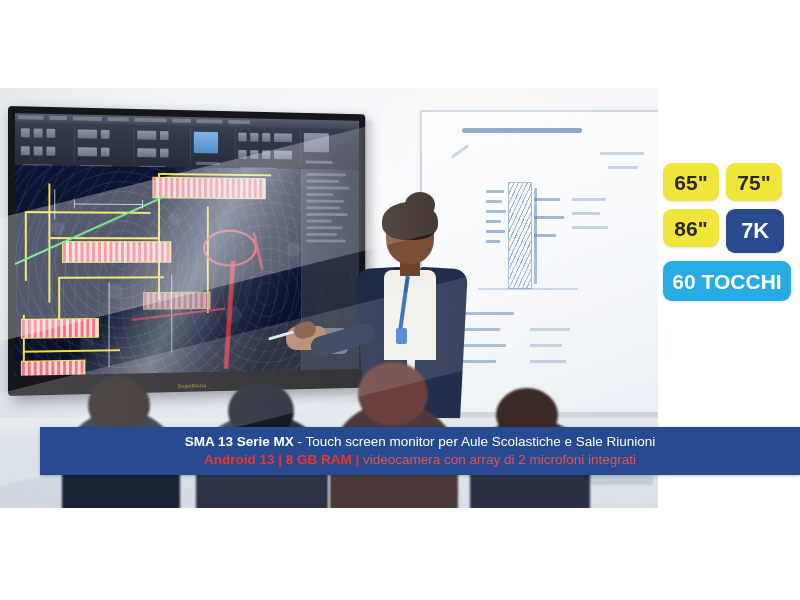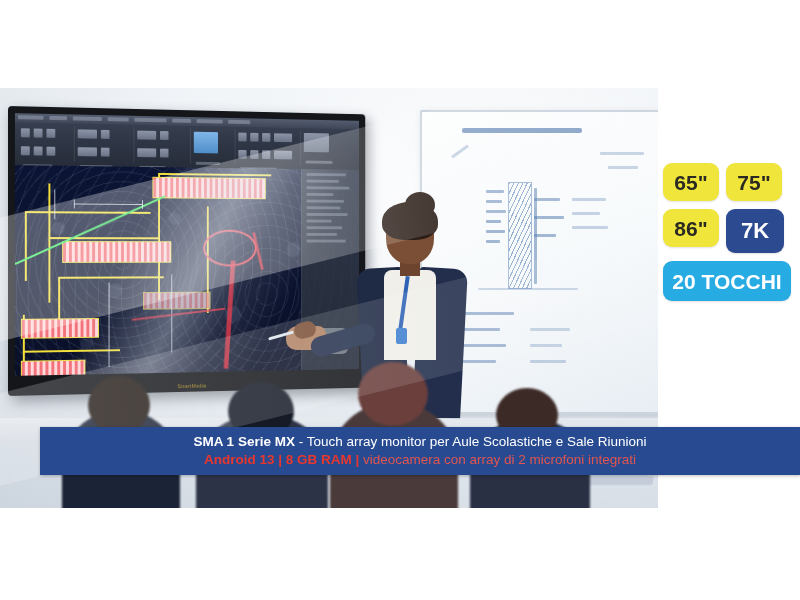--- a/index.html
+++ b/index.html
@@ -381,26 +381,26 @@
   <div class="badges">
     <div class="brow">
       <div class="badge size">65"</div>
       <div class="badge size">75"</div>
     </div>
     <div class="brow">
       <div class="badge size">86"</div>
       <div class="badge k4">7K</div>
     </div>
     <div class="brow">
-      <div class="badge touch">20 TOCCHI</div>
+      <div class="badge touch">60 TOCCHI</div>
     </div>
   </div>
 
   <div class="banner">
     <div class="l1">
-      <b>SMA 1 Serie MX</b><span> - Touch array monitor per Aule Scolastiche e Sale Riunioni</span>
+      <b>SMA 13 Serie MX</b><span> - Touch screen monitor per Aule Scolastiche e Sale Riunioni</span>
     </div>
     <div class="l2">
       <b>Android 13 | 8 GB RAM |</b><span> videocamera con array di 2 microfoni integrati</span>
     </div>
   </div>
 
 </div>
 
 </body></html>

